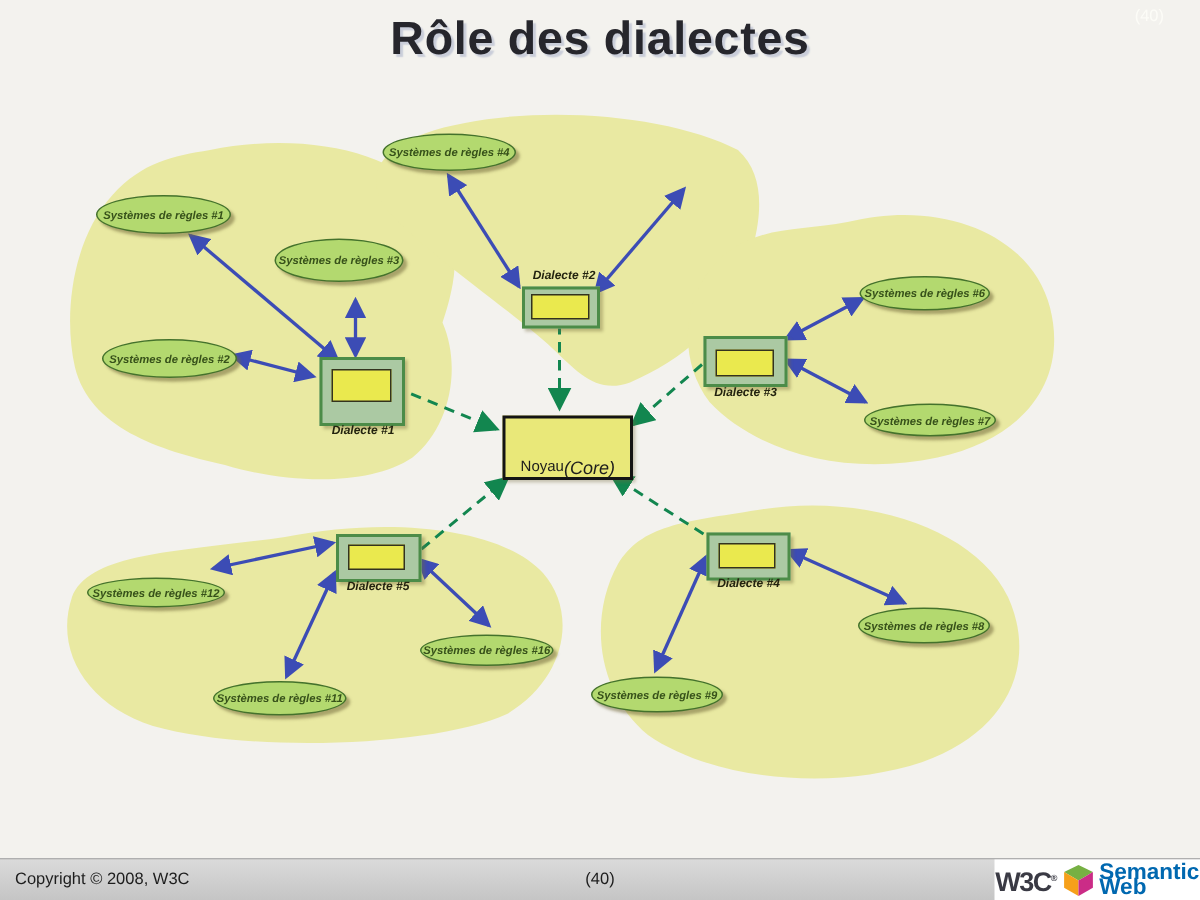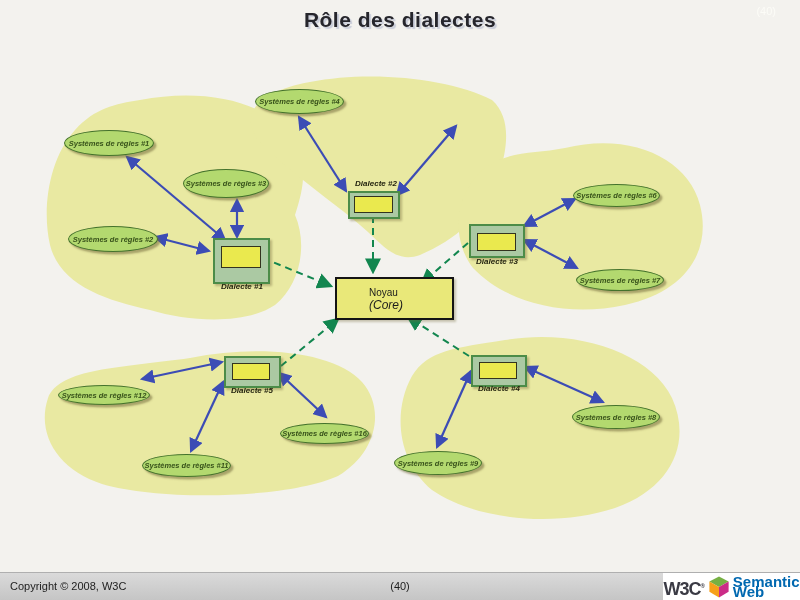--- a/index.html
+++ b/index.html
@@ -3,21 +3,21 @@
 <meta charset="utf-8">
 <style>
   html,body { margin:0; padding:0; }
   .stage {
     position:relative; width:800px; height:600px; overflow:hidden;
     background:#f3f2ee;
     font-family:"Liberation Sans", sans-serif;
   }
   .title {
     position:absolute; top:8px; left:0; width:100%; text-align:center;
-    font-size:21px; font-weight:bold; color:#26262c; letter-spacing:.5px;
+    font-size:31px; font-weight:bold; color:#26262c; letter-spacing:.5px;
     text-shadow:2px 2px 1px #c9cdd9;
     z-index:3;
   }
   .corner-num {
     position:absolute; top:5px; right:24px; font-size:11px; color:#fcfcf7; z-index:3;
   }
   svg.layer { position:absolute; left:0; top:0; z-index:1; }
 
   .rs {
     position:absolute; z-index:2; display:flex; align-items:center; justify-content:center;
@@ -31,24 +31,23 @@
     box-shadow:2px 2px 2px rgba(115,105,60,.4);
   }
   .dinner { position:absolute; background:#eae94e; border:1.5px solid #33331f; }
   .dlabel {
     position:absolute; z-index:2; width:62px; text-align:center;
     font-style:italic; font-weight:bold; font-size:8px; color:#23230f;
   }
   .core {
     position:absolute; left:335px; top:277px; width:83px; height:39px; z-index:2;
     background:#e9e879; border:2px solid #141414;
-    display:flex; flex-direction:column; align-items:flex-start; justify-content:center;
+    display:flex; flex-direction:row; align-items:flex-end; justify-content:center;
     font-size:10px; color:#1c1c1c; line-height:12px;
     box-shadow:2px 2px 2px rgba(115,105,60,.35);
-    padding-left:32px;
   }
   .core .sub { font-style:italic; font-size:12px; }
 
   .footer {
     position:absolute; left:0; top:572px; width:800px; height:28px;
     background:linear-gradient(#dadada,#c5c5c5); border-top:1px solid #afafaf;
     box-sizing:border-box; z-index:4;
   }
   .copyright { position:absolute; left:10px; top:7px; font-size:11px; color:#1d1d1d; }
   .pagenum { position:absolute; left:0; top:7px; width:100%; text-align:center; font-size:11px; color:#1d1d1d; }
@@ -105,21 +104,21 @@
       <line x1="525" y1="367" x2="603" y2="402" marker-start="url(#mb)" marker-end="url(#mb)"></line>
       <line x1="471" y1="371" x2="437" y2="447" marker-start="url(#mb)" marker-end="url(#mb)"></line>
       <line x1="222" y1="362" x2="142" y2="379" marker-start="url(#mb)" marker-end="url(#mb)"></line>
       <line x1="223" y1="382" x2="191" y2="451" marker-start="url(#mb)" marker-end="url(#mb)"></line>
       <line x1="279" y1="373" x2="326" y2="417" marker-start="url(#mb)" marker-end="url(#mb)"></line>
     </g>
   </svg>
 
   <div class="rs" style="left:64px;top:130px;width:88px;height:24px">Systèmes de règles #1</div>
   <div class="rs" style="left:68px;top:226px;width:88px;height:24px">Systèmes de règles #2</div>
-  <div class="rs" style="left:183px;top:169px;width:84px;height:27px">Systèmes de règles #3</div>
+  <div class="rs" style="left:183px;top:159px;width:84px;height:27px">Systèmes de règles #3</div>
   <div class="rs" style="left:255px;top:89px;width:87px;height:23px">Systèmes de règles #4</div>
   <div class="rs" style="left:573px;top:184px;width:85px;height:21px">Systèmes de règles #6</div>
   <div class="rs" style="left:576px;top:269px;width:86px;height:20px">Systèmes de règles #7</div>
   <div class="rs" style="left:572px;top:405px;width:86px;height:22px">Systèmes de règles #8</div>
   <div class="rs" style="left:394px;top:451px;width:86px;height:22px">Systèmes de règles #9</div>
   <div class="rs" style="left:280px;top:423px;width:87px;height:19px">Systèmes de règles #16</div>
   <div class="rs" style="left:142px;top:454px;width:87px;height:21px">Systèmes de règles #11</div>
   <div class="rs" style="left:58px;top:385px;width:90px;height:18px">Systèmes de règles #12</div>
 
   <div class="dbox" style="left:213px;top:238px;width:53px;height:42px">

